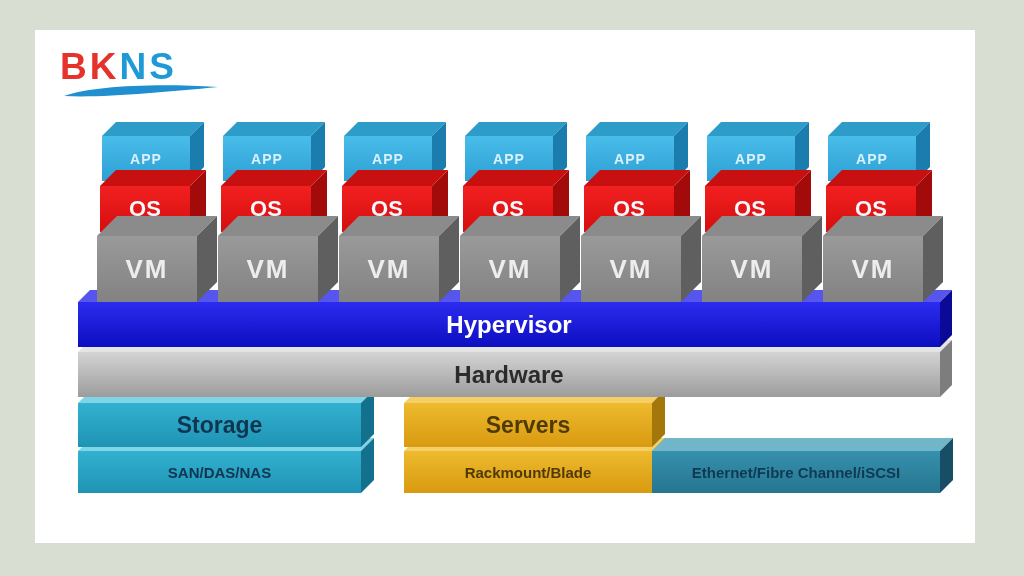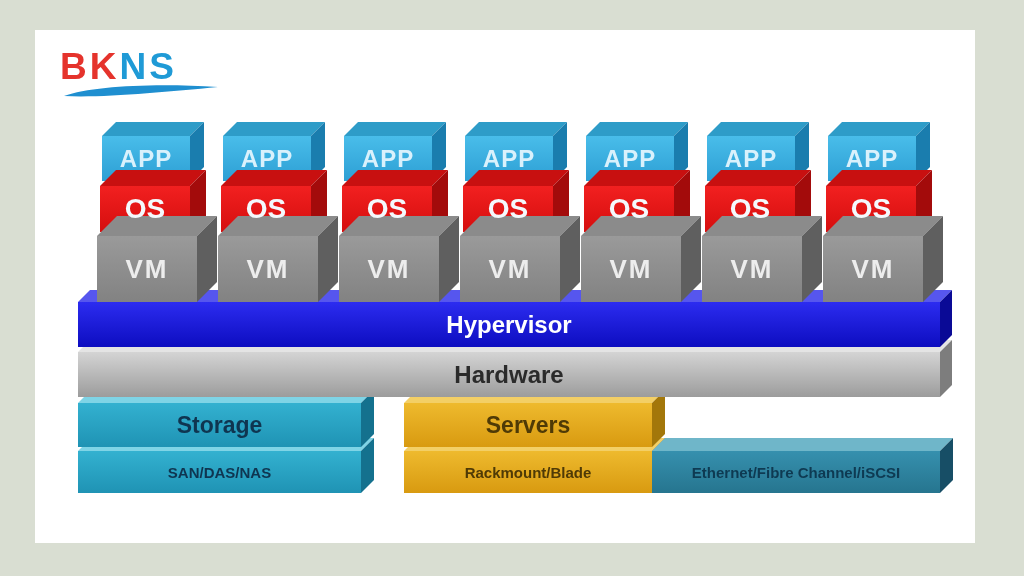--- a/index.html
+++ b/index.html
@@ -36,22 +36,22 @@
   .block { position:absolute; }
   .block.app { left:5px; top:0;     width:88px;  height:45px; --d:14px;
                background:linear-gradient(180deg,#49bdea,#2d9fd4); --top:#2e9cc8; --side:#1a7dae; }
   .block.os  { left:3px; top:50px;  width:90px;  height:46px; --d:16px;
                background:linear-gradient(180deg,#f22020,#d50e0e); --top:#c81010; --side:#a30b0b; }
   .block.vm  { left:0;   top:100px; width:100px; height:66px; --d:20px;
                background:linear-gradient(180deg,#9a9a9a,#828282); --top:#8b8b8b; --side:#5f5f5f; }
   .block-label { position:relative; z-index:2; width:100%; height:100%;
                  display:flex; align-items:center; justify-content:center;
                  color:#f4f9fd; font-weight:700; }
-  .app .block-label { font-size:24px; letter-spacing:1px; color:#d9f1fc; }
-  .os  .block-label { font-size:28px; }
+  .app .block-label { font-size:14px; letter-spacing:1px; color:#d9f1fc; }
+  .os  .block-label { font-size:22px; }
   .vm  .block-label { font-size:26px; color:#ededed; letter-spacing:2px; font-weight:600; }
 
   
   .bar { left:43px; width:862px; height:45px; }
   .bar.hypervisor { top:272px; z-index:8; --d:12px;
                     background:linear-gradient(180deg,#2c2cf0,#0d0dc0); --top:#5656ee; --side:#0a0a96; }
   .bar.hardware   { top:322px; z-index:7; --d:12px;
                     background:linear-gradient(180deg,#d4d4d4,#9c9c9c); --top:#e4e4e4; --side:#7d7d7d; }
   .bar-label { font-size:24px; font-weight:600; }
   .bar.hypervisor .bar-label { color:#ffffff; }

